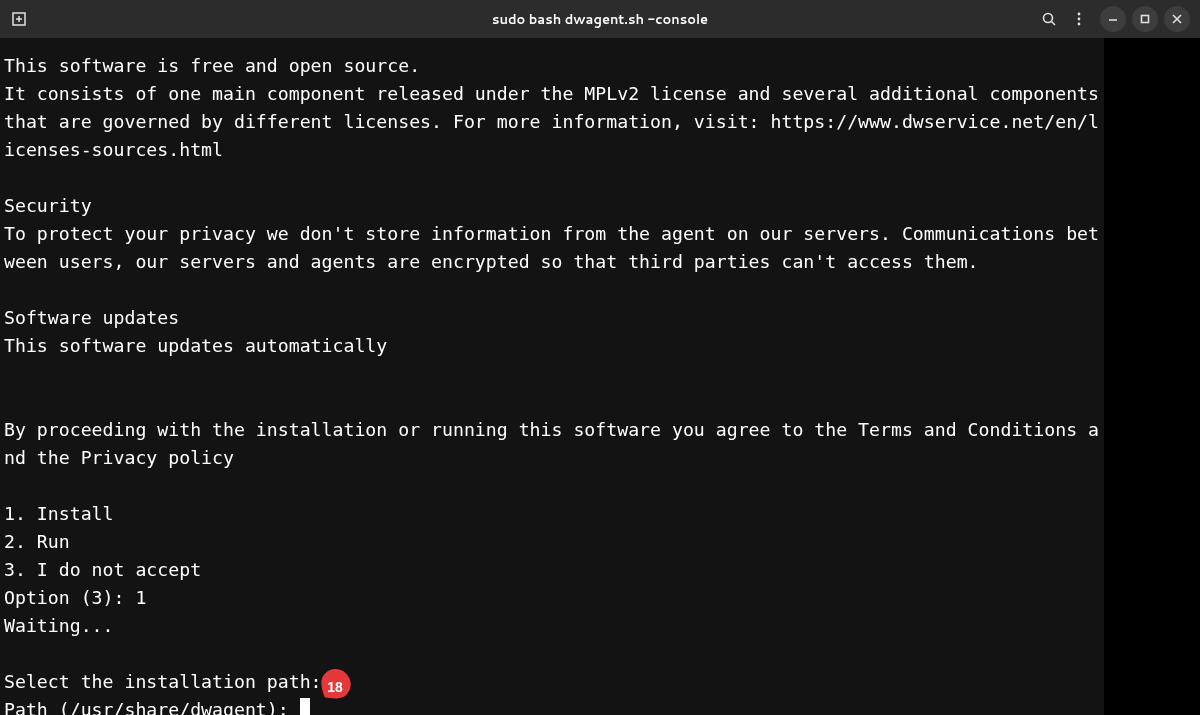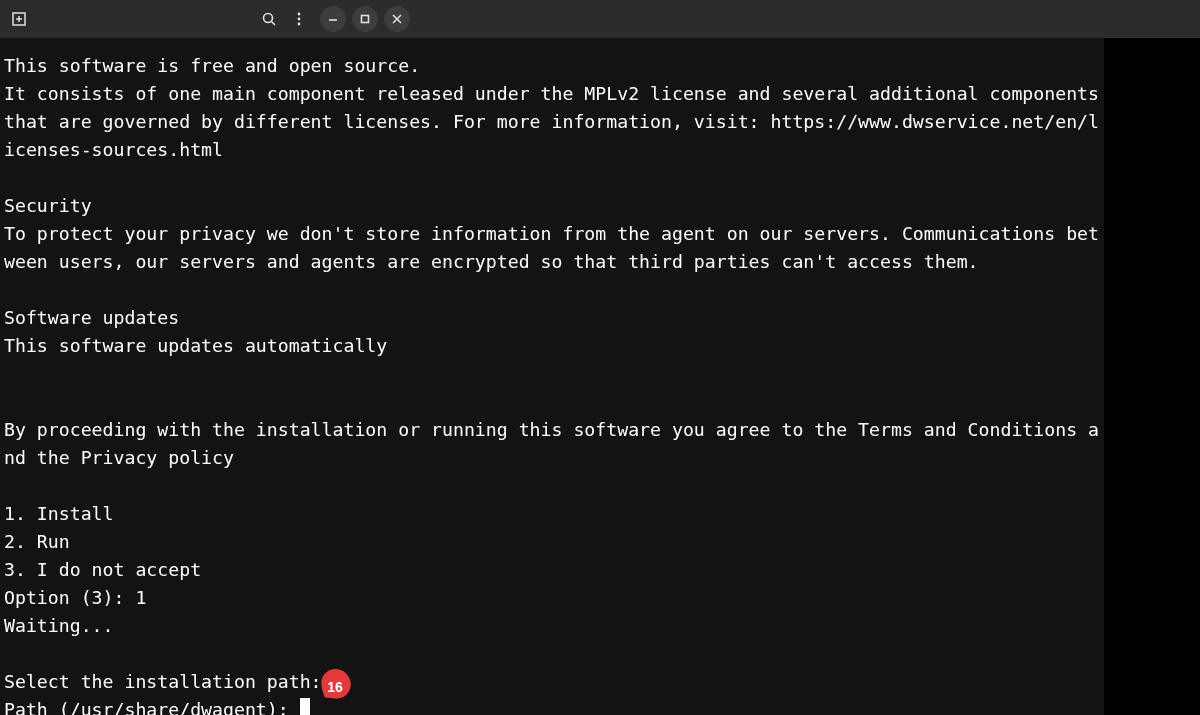--- a/index.html
+++ b/index.html
@@ -71,20 +71,21 @@
 <div class="titlebar">
   <div class="left">
     <span class="tb-icon">
       <svg width="16" height="16" viewBox="0 0 16 16">
           <rect x="2" y="2" width="12" height="12" fill="none" stroke="#e0e0e0" stroke-width="1.5"></rect>
           <line x1="8" y1="5" x2="8" y2="11" stroke="#e0e0e0" stroke-width="1.5"></line>
           <line x1="5" y1="8" x2="11" y2="8" stroke="#e0e0e0" stroke-width="1.5"></line>
         </svg>
     </span>
   </div>
+  <div class="center">sudo bash dwagent.sh -console</div>
   <div class="right">
     <span class="tb-icon" style="margin-right:6px;">
       <svg width="16" height="16" viewBox="0 0 16 16">
           <circle cx="7" cy="7" r="4.5" fill="none" stroke="#e0e0e0" stroke-width="1.6"></circle>
           <line x1="10.5" y1="10.5" x2="14" y2="14" stroke="#e0e0e0" stroke-width="1.6"></line>
         </svg>
     </span>
     <span class="tb-icon" style="margin-right:6px;">
       <svg width="16" height="16" viewBox="0 0 16 16">
           <circle cx="8" cy="3" r="1.4" fill="#e0e0e0"></circle>
@@ -128,15 +129,15 @@
 3. I do not accept
 Option (3): 1
 Waiting...
 
 Select the installation path:
 </span><span id="prompt">Path (/usr/share/dwagent): </span><span class="cursor"></span>
   <div class="annot" style="left:318px; top:630px;">
     <svg width="34" height="34" viewBox="0 0 34 34">
       <path d="M17 1 C25 1 32 7 32 16 C32 24 24 29 17 33 C17 33 17 33 17 33 C10 29 2 24 2 16 C2 7 9 1 17 1 Z" fill="#E3393A" transform="rotate(40 17 17)"></path>
     </svg>
-    <span>16</span>
+    <span>18</span>
   </div>
 </div>
 
 </body></html>

